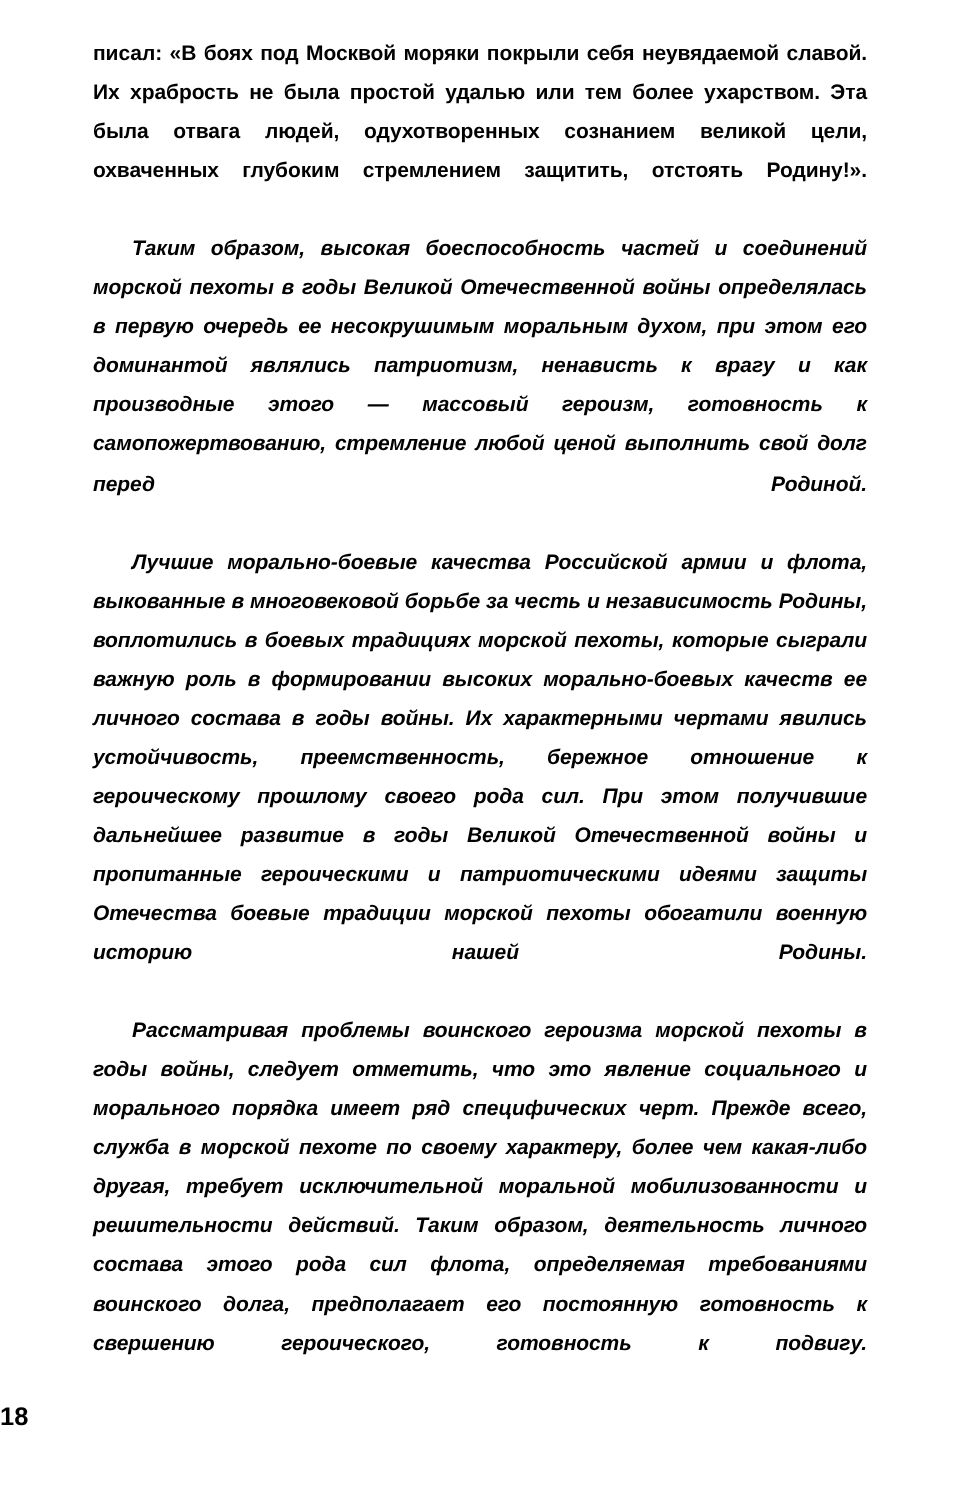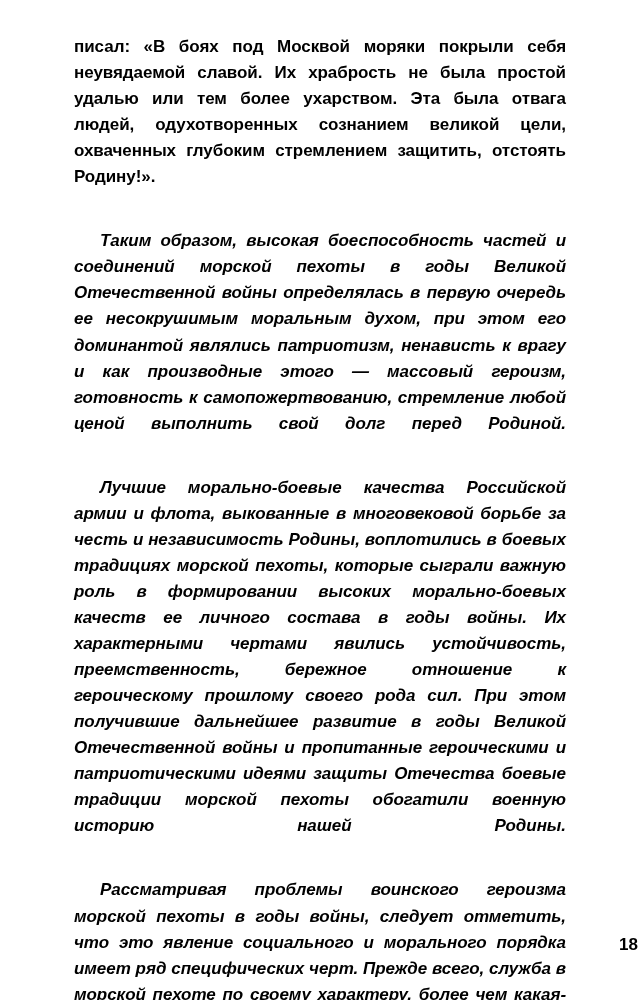--- a/index.html
+++ b/index.html
@@ -20,22 +20,22 @@
     height: 1000px;
     background: #ffffff;
   }
   .text-column {
     position: absolute;
     left: 62px;
     top: 22px;
     width: 516px;
   }
   .para {
-    margin: 12px;
-    font-size: 17px;
+    margin: 0;
+    font-size: 14px;
     line-height: 26.05px;
     font-weight: 700;
     text-align: justify;
     text-justify: inter-word;
     letter-spacing: -0.05px;
     word-spacing: 0px;
     color: #000000;
     -webkit-font-smoothing: none;
   }
   .para.indented {
@@ -46,21 +46,21 @@
   .para::after {
     content: "";
     display: inline-block;
     width: 100%;
   }
   .page-number {
     position: absolute;
     left: 0;
     top: 935px;
     width: 638px;
-    text-align: right;
+    text-align: left;
     font-size: 17px;
     font-weight: 700;
     color: #000000;
   }
 </style>
 </head>
 <body>
 
 <div class="page">
 

